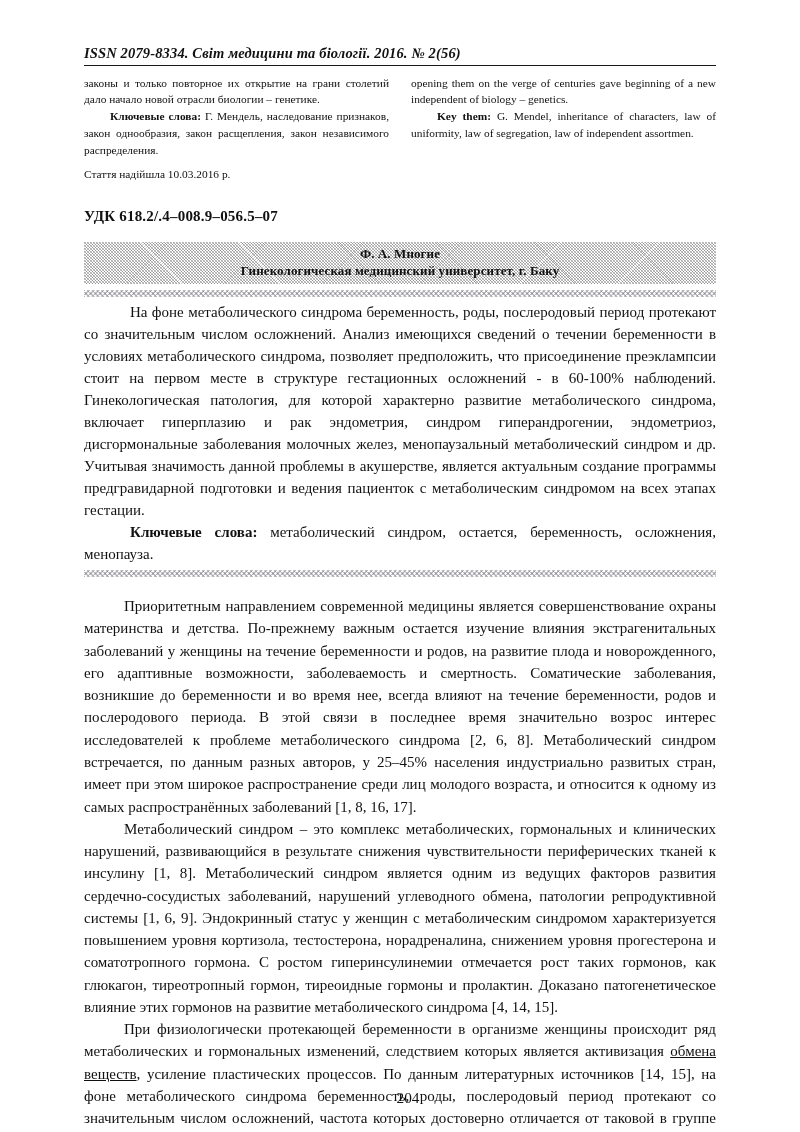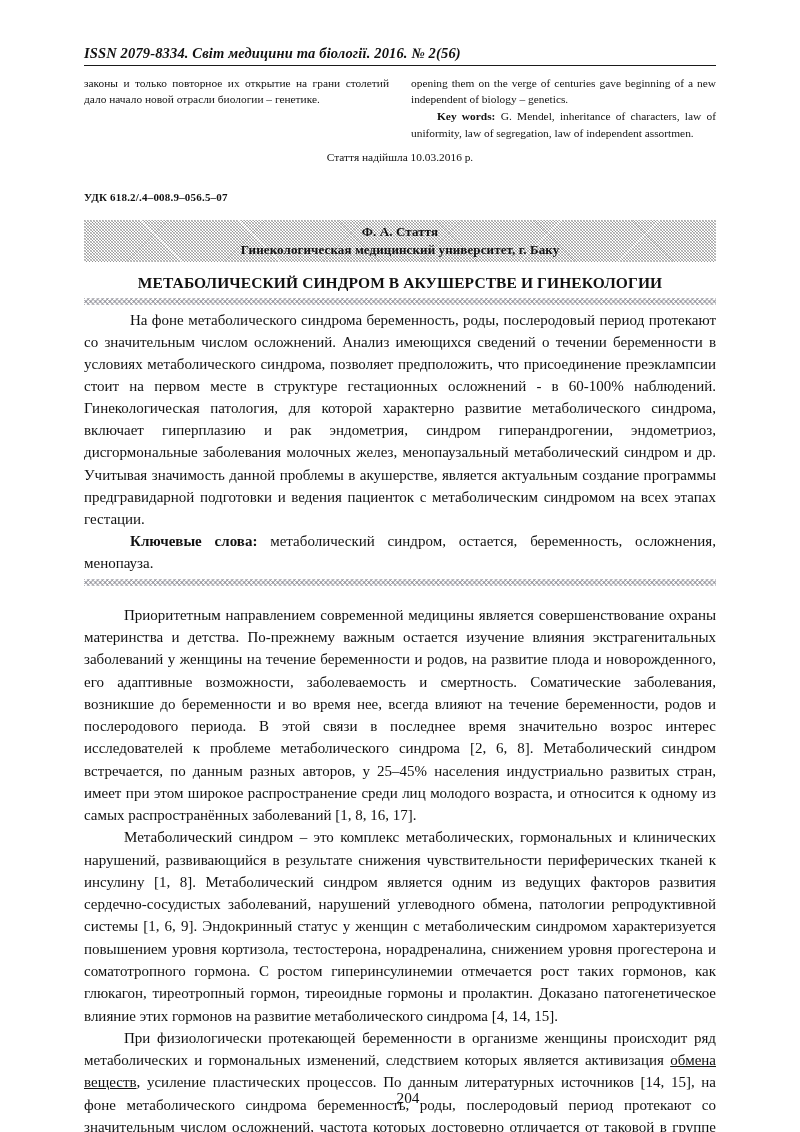--- a/index.html
+++ b/index.html
@@ -66,28 +66,27 @@
   .col p.indent {
     text-indent: 26px;
   }
   .kw-label {
     font-weight: bold;
   }
 
   .received {
     margin: 7px 0 0 0;
     font-size: 11.4px;
-    text-align: center;
     line-height: 1.45;
   }
 
   
   .udc {
     margin-top: 26px;
-    font-size: 11px;
+    font-size: 15px;
     font-weight: bold;
     letter-spacing: 0.2px;
   }
 
   
   .author-band {
     margin-top: 17px;
     padding: 3px 0 4px 0;
     text-align: center;
     background-color: #ffffff;
@@ -187,39 +186,39 @@
 
     <div class="runhead">
       <div class="runhead-text">ISSN 2079-8334. Світ медицини та біології. 2016. № 2(56)</div>
       <div class="runhead-rule"></div>
     </div>
 
     <div class="cols">
 
       <div class="col">
         <p>законы и только повторное их открытие на грани столетий дало начало новой отрасли биологии – генетике.</p>
+        <p class="indent"><span class="kw-label">Ключевые слова:</span><span> Г. Мендель, наследование признаков, закон однообразия, закон расщепления, закон независимого распределения.</span></p>
       </div>
 
       <div class="col">
         <p>opening them on the verge of centuries gave beginning of a new independent of biology – genetics.</p>
-        <p class="indent"><span class="kw-label">Key words:</span><span> G. Mendel, inheritance of characters, law of uniformity, law of segregation, law of independent assortmen.</span></p>
+        <p class="indent"><span class="kw-label">Key them:</span><span> G. Mendel, inheritance of characters, law of uniformity, law of segregation, law of independent assortmen.</span></p>
       </div>
 
     </div>
 
     <p class="received">Стаття надійшла 10.03.2016 р.</p>
 
     <div class="udc">УДК 618.2/.4–008.9–056.5–07</div>
 
     <div class="author-band">
-      <div class="author-name">Ф. А. Стаття</div>
+      <div class="author-name">Ф. А. Многие</div>
       <div class="author-affil">Гинекологическая медицинский университет, г. Баку</div>
     </div>
 
-    <div class="article-title">МЕТАБОЛИЧЕСКИЙ СИНДРОМ В АКУШЕРСТВЕ И ГИНЕКОЛОГИИ</div>
 
     <div class="zigzag top"></div>
 
     <div class="abstract">
       <p class="indent">На фоне метаболического синдрома беременность, роды, послеродовый период протекают со значительным числом осложнений. Анализ имеющихся сведений о течении беременности в условиях метаболического синдрома, позволяет предположить, что присоединение преэклампсии стоит на первом месте в структуре гестационных осложнений - в 60-100% наблюдений. Гинекологическая патология, для которой характерно развитие метаболического синдрома, включает гиперплазию и рак эндометрия, синдром гиперандрогении, эндометриоз, дисгормональные заболевания молочных желез, менопаузальный метаболический синдром и др. Учитывая значимость данной проблемы в акушерстве, является актуальным создание программы предгравидарной подготовки и ведения пациенток с метаболическим синдромом на всех этапах гестации.</p>
       <p class="kwline"><span class="kw-label">Ключевые слова:</span><span> метаболический синдром, остается, беременность, осложнения, менопауза.</span></p>
     </div>
 
     <div class="zigzag"></div>
 

